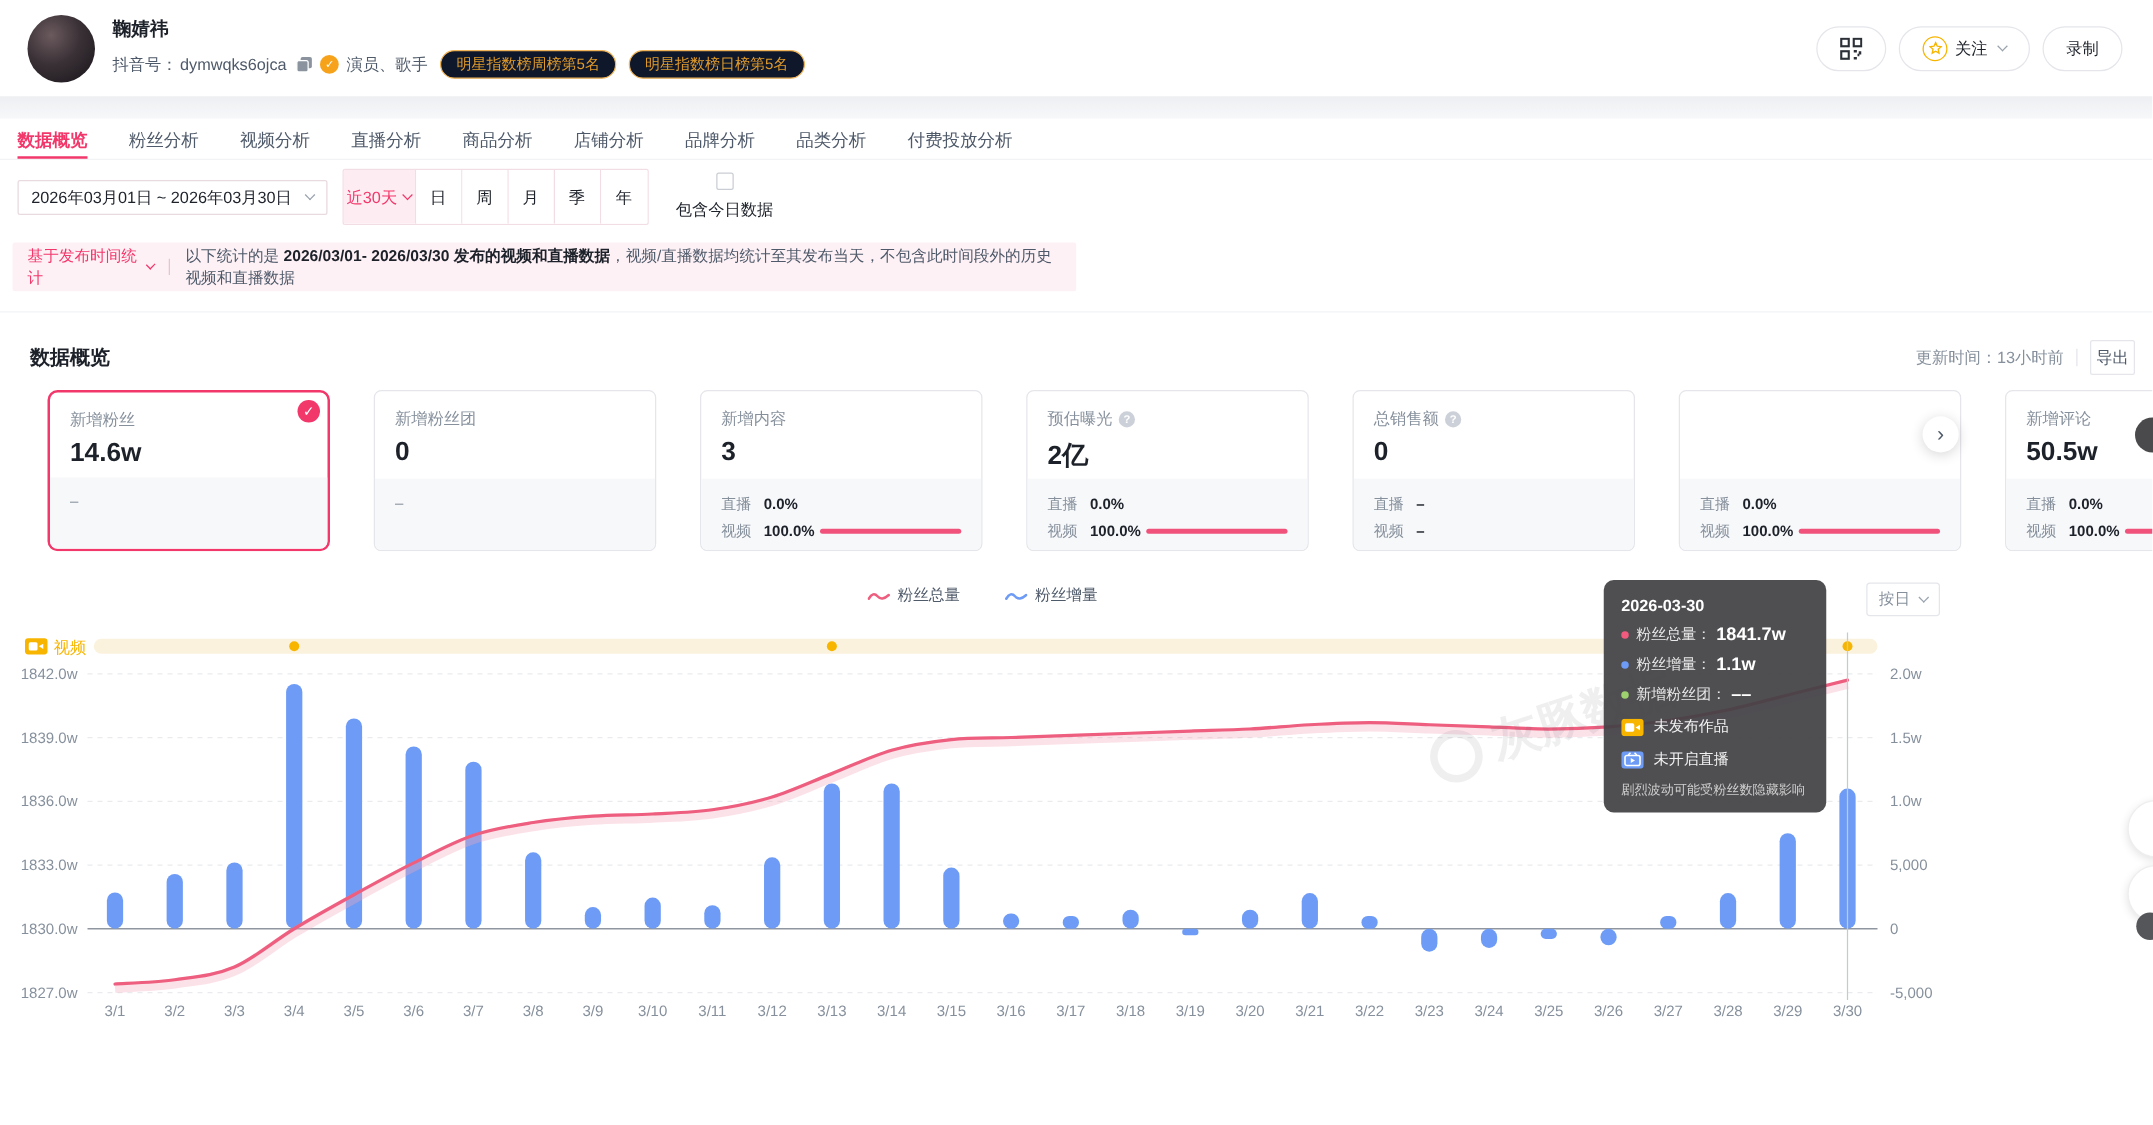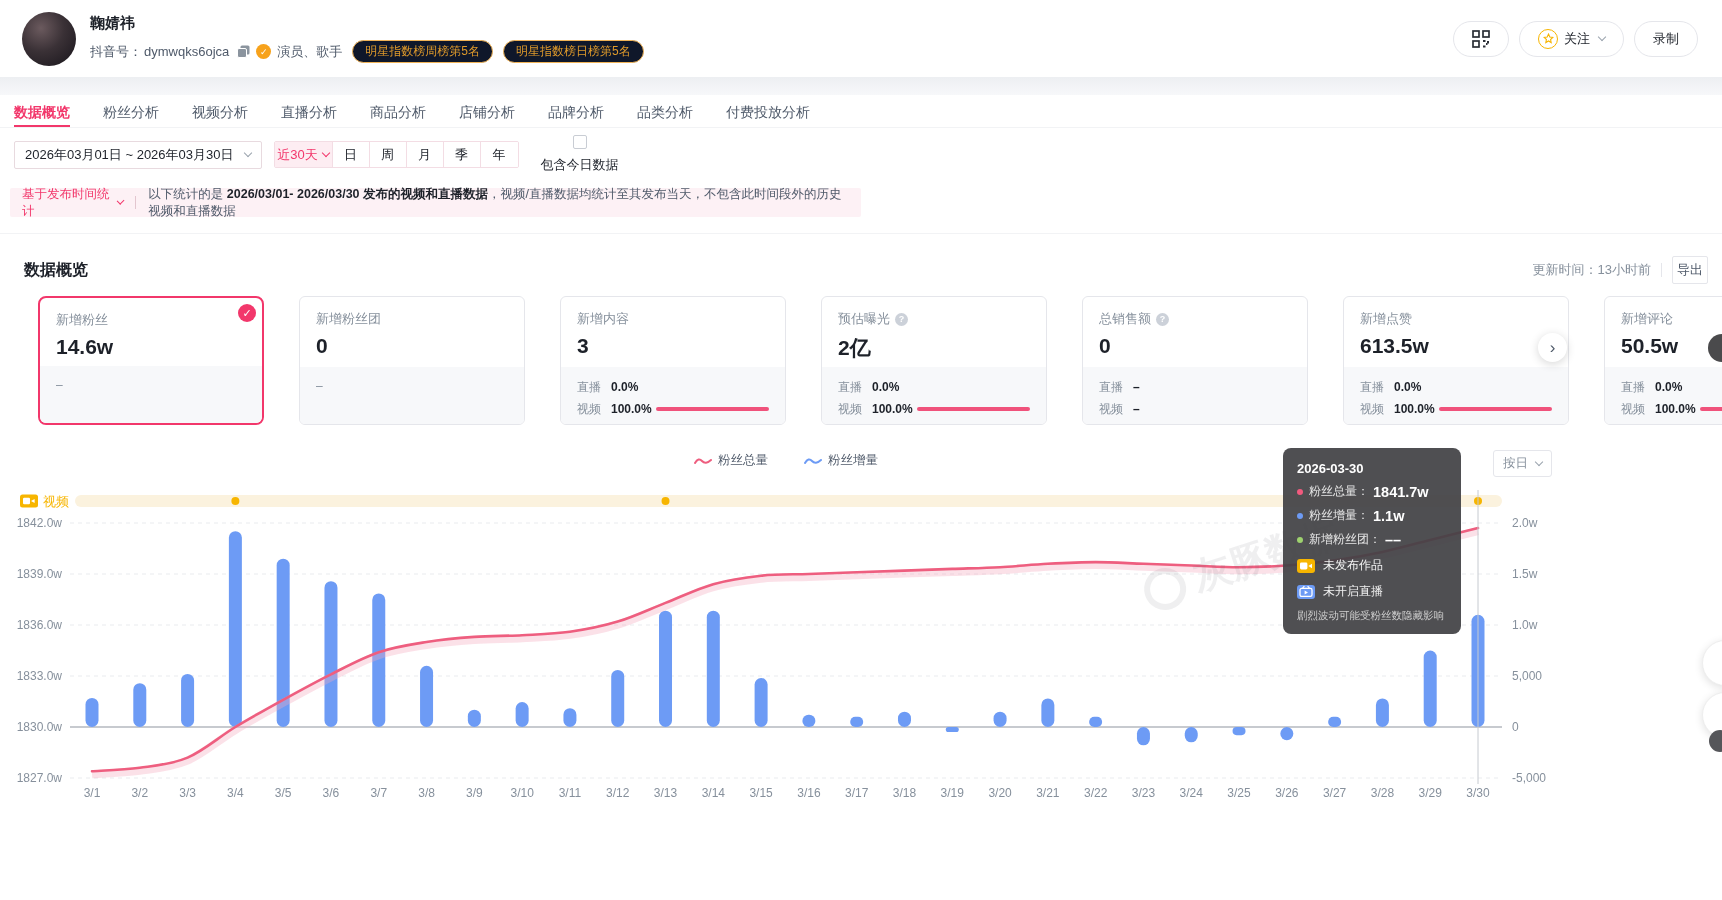--- a/index.html
+++ b/index.html
@@ -27,28 +27,28 @@
   .cdown { display:inline-block; width:6px; height:6px; border-right:1.4px solid #9aa3ad;
     border-bottom:1.4px solid #9aa3ad; transform:rotate(45deg); margin-left:3px; margin-top:-3px; }
   .cdown.pink { border-color:#F2376B; }
   .gap-strip { height:18px; background:linear-gradient(#edeff2,#f7f8fa); }
   .tabs { display:flex; gap:33px; padding:9px 0 0 14px; border-bottom:1px solid #f2f3f5; height:33px; background:#fff; }
   .tab { font-size:14px; color:#4e5969; cursor:pointer; padding-bottom:9px; }
   .tab.active { color:#F2376B; font-weight:bold; border-bottom:2px solid #F2376B; }
   .filter-row { display:flex; align-items:center; margin:7px 0 0 14px; }
   .date-box { border:1px solid #e8dadf; border-radius:2px; height:28px; display:inline-flex;
     align-items:center; font-size:13px; padding:0 10px; gap:8px; cursor:pointer; }
-  .seg { display:inline-flex; height:27px; border:1px solid #f3dde4; border-radius:2px; margin-left:12px; overflow:hidden; }
+  .seg { display:inline-flex; height:45px; border:1px solid #f3dde4; border-radius:2px; margin-left:12px; overflow:hidden; }
   .seg-cell { width:37px; display:inline-flex; align-items:center; justify-content:center;
     font-size:13px; color:#1d2129; border-right:1px solid #f3dde4; cursor:pointer; background:#fff; }
   .seg-cell:last-child { border-right:none; }
   .seg-cell.quick { width:58px; color:#F2376B; background:#FDEDF2; gap:2px; }
   .chk-row { display:flex; align-items:center; margin-left:22px; gap:7px; font-size:13px; color:#1d2129;flex-direction:column; }
   .chk { width:14px; height:14px; border:1px solid #c9cdd4; border-radius:2px; background:#fff; cursor:pointer; }
-  .notice { margin:14px 0 0 10px; width:851px; height:29px; background:#FDF1F5; border-radius:2px;
+  .notice { margin:14px 0 0 10px; width:851px; height:39px; background:#FDF1F5; border-radius:2px;
     display:flex; align-items:center; padding:0 12px; font-size:12.5px; color:#4e5969; }
   .notice .basis { color:#F2376B; display:inline-flex; align-items:center; gap:4px; cursor:pointer; }
   .notice .vdiv { width:1px; height:13px; background:#e3c6cf; margin:0 12px; }
   .notice b { color:#1d2129; }
   .sect-sep { border-top:1px solid #f2f3f5; margin-top:16px; }
   .ov-head { display:flex; align-items:center; margin:22px 14px 0 24px; }
   .ov-title { font-size:16px; font-weight:bold; }
   .ov-right { margin-left:auto; display:flex; align-items:center; font-size:13px; color:#86909c; gap:10px; }
   .vdiv2 { width:1px; height:14px; background:#e5e6eb; }
   .export-btn { border:1px solid #e5e6eb; border-radius:2px; padding:4px 4px; color:#4e5969;
@@ -286,26 +286,20 @@
           <span>直播</span>
           <b>–</b>
         </div>
         <div class="cb-row" style="margin-top: 2px;">
           <span>视频</span>
           <b>–</b>
         </div>
       </div>
     </div>
     <div class="card">
-      <div class="card-top">
-        <div class="card-label">
-          <span>新增点赞</span>
-        </div>
-        <div class="card-value">613.5w</div>
-      </div>
       <div class="card-bottom">
         <div class="cb-row" style="margin-top: 2px;">
           <span>直播</span>
           <b>0.0%</b>
         </div>
         <div class="cb-row" style="margin-top: 2px;">
           <span>视频</span>
           <b>100.0%</b>
           <div class="cb-bar" style="background: rgb(240, 82, 123);"></div>
         </div>

